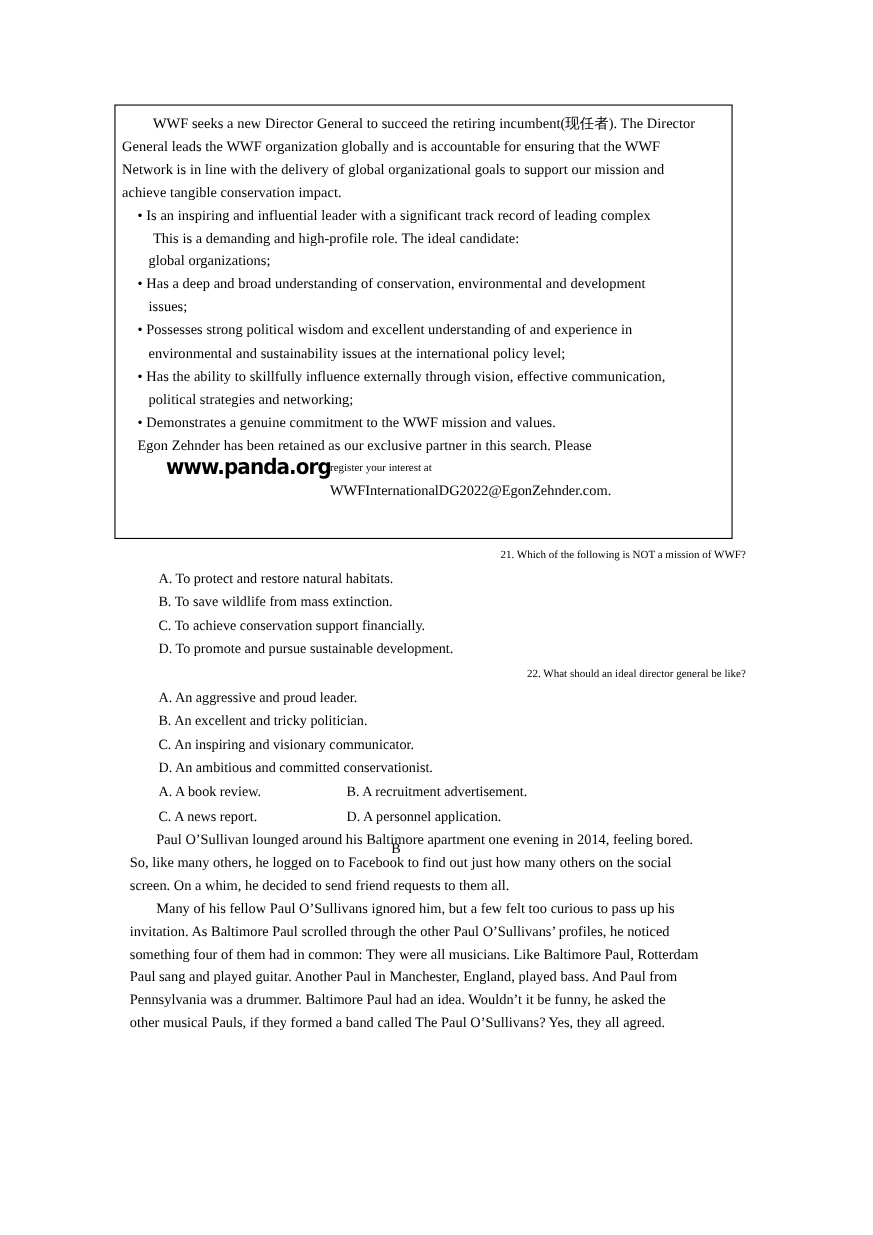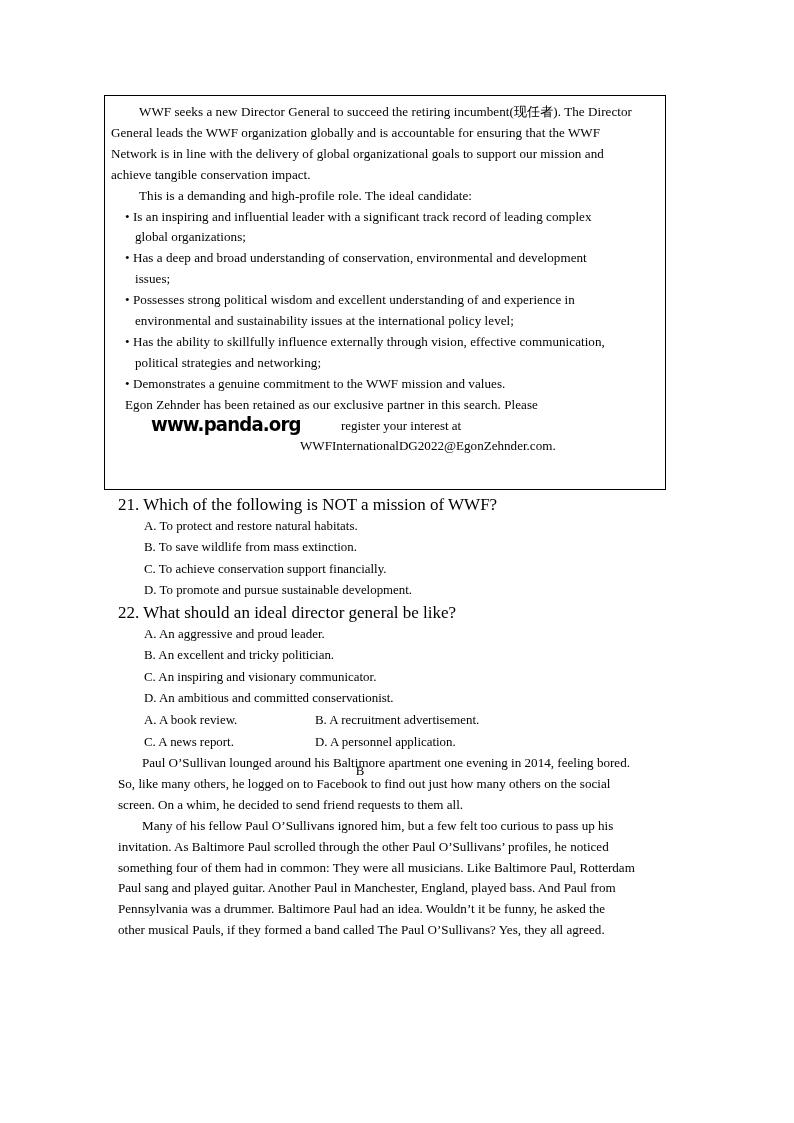--- a/index.html
+++ b/index.html
@@ -59,43 +59,43 @@
     letter-spacing: -0.9px;
     transform: scaleX(0.93);
     transform-origin: left center;
     color: #000000;
     line-height: 23px;
   }
   .logo-side-text {
     position: absolute;
     left: 189px;
     top: 0;
-    font-size: 13px;
-    line-height: 20.9px;
-    white-space: nowrap;
-    padding-left: 41px;
+    font-size: 10px;
+    line-height: 20.9px;
+    white-space: nowrap;
   }
   .email-line {
     padding-left: 189px;
     font-size: 13.1px;
     line-height: 20.9px;
     white-space: nowrap;
   }
 
   
   .questions {
     position: absolute;
     left: 118px;
     top: 494px;
     width: 560px;
   }
   .q-stem {
-    font-size: 17px;
+    font-size: 10px;
     line-height: 21.6px;
     white-space: nowrap;
+    text-align: right;
   }
   .q-opt {
     font-size: 12.9px;
     line-height: 21.6px;
     padding-left: 26px;
     white-space: nowrap;
   }
   .q-opt-row {
     position: relative;
     font-size: 12.9px;
@@ -142,22 +142,22 @@
 </style>
 </head>
 <body>
 
 <div class="ad-box">
   <div>
     <div class="ad-line indent">WWF  seeks a new Director General to succeed the retiring incumbent(现任者). The Director</div>
     <div class="ad-line">General leads the WWF organization  globally  and is accountable for ensuring that the WWF</div>
     <div class="ad-line">Network is in line with the delivery  of global  organizational   goals to support our mission and</div>
     <div class="ad-line">achieve tangible  conservation impact.</div>
+    <div class="ad-line hang">• Is an inspiring and influential  leader with a significant track record of leading  complex</div>
     <div class="ad-line indent">This is a demanding and high-profile role.  The ideal candidate:</div>
-    <div class="ad-line hang">• Is an inspiring and influential  leader with a significant track record of leading  complex</div>
     <div class="ad-line hang2">global  organizations;</div>
     <div class="ad-line hang">• Has a deep and broad understanding of conservation, environmental and development</div>
     <div class="ad-line hang2">issues;</div>
     <div class="ad-line hang">• Possesses strong political  wisdom and excellent  understanding of and experience in</div>
     <div class="ad-line hang2">environmental and sustainability  issues at the international  policy level;</div>
     <div class="ad-line hang">• Has the ability  to skillfully  influence externally  through vision,  effective communication,</div>
     <div class="ad-line hang2">political  strategies and networking;</div>
     <div class="ad-line hang">• Demonstrates a genuine commitment to the WWF mission and values.</div>
     <div class="ad-line hang">Egon Zehnder has been retained as our exclusive partner in this search. Please</div>
   </div>

